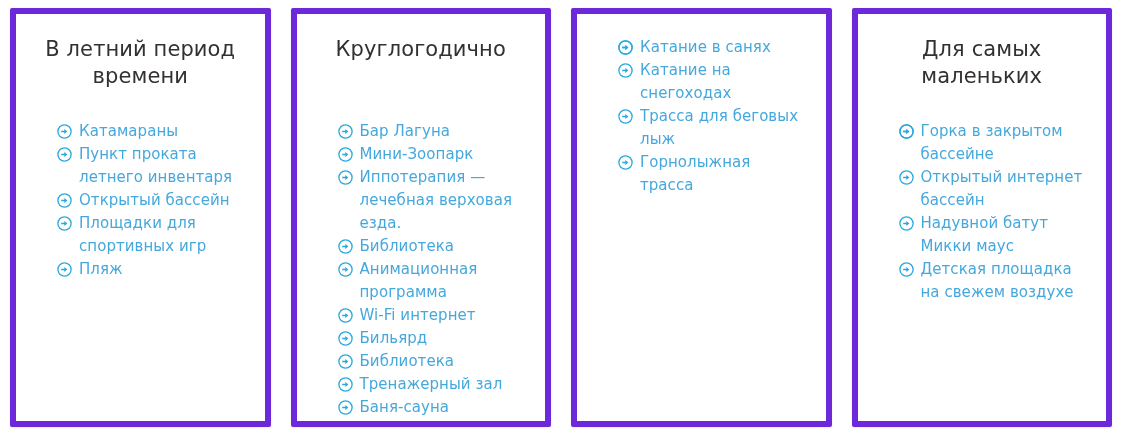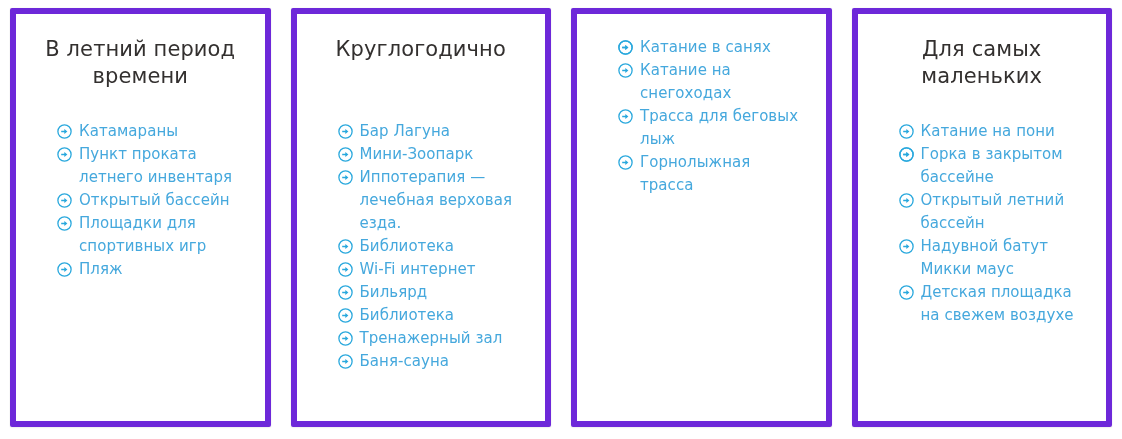--- a/index.html
+++ b/index.html
@@ -165,20 +165,27 @@
               <path d="M4.2 7.5 L8.2 7.5" stroke="#29a8dd" stroke-width="1.5" stroke-linecap="butt"></path>
               <path d="M7.3 4.9 L10.4 7.5 L7.3 10.1 Z" fill="#29a8dd"></path>
             </svg>
           </span><span class="item-label">Библиотека</span></li>
         <li class="feature-item"><span class="bullet-icon">
             <svg viewBox="0 0 15 15" xmlns="http://www.w3.org/2000/svg" aria-hidden="true">
               <circle cx="7.5" cy="7.5" r="6.6" fill="none" stroke="#29a8dd" stroke-width="1.3"></circle>
               <path d="M4.2 7.5 L8.2 7.5" stroke="#29a8dd" stroke-width="1.5" stroke-linecap="butt"></path>
               <path d="M7.3 4.9 L10.4 7.5 L7.3 10.1 Z" fill="#29a8dd"></path>
             </svg>
+          </span><span class="item-label">Анимационная программа</span></li>
+        <li class="feature-item"><span class="bullet-icon">
+            <svg viewBox="0 0 15 15" xmlns="http://www.w3.org/2000/svg" aria-hidden="true">
+              <circle cx="7.5" cy="7.5" r="6.6" fill="none" stroke="#29a8dd" stroke-width="1.3"></circle>
+              <path d="M4.2 7.5 L8.2 7.5" stroke="#29a8dd" stroke-width="1.5" stroke-linecap="butt"></path>
+              <path d="M7.3 4.9 L10.4 7.5 L7.3 10.1 Z" fill="#29a8dd"></path>
+            </svg>
           </span><span class="item-label">Wi-Fi интернет</span></li>
         <li class="feature-item"><span class="bullet-icon">
             <svg viewBox="0 0 15 15" xmlns="http://www.w3.org/2000/svg" aria-hidden="true">
               <circle cx="7.5" cy="7.5" r="6.6" fill="none" stroke="#29a8dd" stroke-width="1.3"></circle>
               <path d="M4.2 7.5 L8.2 7.5" stroke="#29a8dd" stroke-width="1.5" stroke-linecap="butt"></path>
               <path d="M7.3 4.9 L10.4 7.5 L7.3 10.1 Z" fill="#29a8dd"></path>
             </svg>
           </span><span class="item-label">Бильярд</span></li>
         <li class="feature-item"><span class="bullet-icon">
             <svg viewBox="0 0 15 15" xmlns="http://www.w3.org/2000/svg" aria-hidden="true">
@@ -244,42 +251,35 @@
     </div>
     <div class="card">
       <h2 class="card-title">Для самых маленьких</h2>
       <ul class="feature-list">
         <li class="feature-item"><span class="bullet-icon">
             <svg viewBox="0 0 15 15" xmlns="http://www.w3.org/2000/svg" aria-hidden="true">
               <circle cx="7.5" cy="7.5" r="6.6" fill="none" stroke="#29a8dd" stroke-width="1.3"></circle>
               <path d="M4.2 7.5 L8.2 7.5" stroke="#29a8dd" stroke-width="1.5" stroke-linecap="butt"></path>
               <path d="M7.3 4.9 L10.4 7.5 L7.3 10.1 Z" fill="#29a8dd"></path>
             </svg>
-          </span><span class="item-label">Катание на пони</span></li>
-        <li class="feature-item"><span class="bullet-icon">
-            <svg viewBox="0 0 15 15" xmlns="http://www.w3.org/2000/svg" aria-hidden="true">
-              <circle cx="7.5" cy="7.5" r="6.6" fill="none" stroke="#29a8dd" stroke-width="1.3"></circle>
-              <path d="M4.2 7.5 L8.2 7.5" stroke="#29a8dd" stroke-width="1.5" stroke-linecap="butt"></path>
-              <path d="M7.3 4.9 L10.4 7.5 L7.3 10.1 Z" fill="#29a8dd"></path>
-            </svg>
           </span></li>
         <li class="feature-item"><span class="bullet-icon">
             <svg viewBox="0 0 15 15" xmlns="http://www.w3.org/2000/svg" aria-hidden="true">
               <circle cx="7.5" cy="7.5" r="6.6" fill="none" stroke="#29a8dd" stroke-width="1.3"></circle>
               <path d="M4.2 7.5 L8.2 7.5" stroke="#29a8dd" stroke-width="1.5" stroke-linecap="butt"></path>
               <path d="M7.3 4.9 L10.4 7.5 L7.3 10.1 Z" fill="#29a8dd"></path>
             </svg>
           </span><span class="item-label">Горка в закрытом бассейне</span></li>
         <li class="feature-item"><span class="bullet-icon">
             <svg viewBox="0 0 15 15" xmlns="http://www.w3.org/2000/svg" aria-hidden="true">
               <circle cx="7.5" cy="7.5" r="6.6" fill="none" stroke="#29a8dd" stroke-width="1.3"></circle>
               <path d="M4.2 7.5 L8.2 7.5" stroke="#29a8dd" stroke-width="1.5" stroke-linecap="butt"></path>
               <path d="M7.3 4.9 L10.4 7.5 L7.3 10.1 Z" fill="#29a8dd"></path>
             </svg>
-          </span><span class="item-label">Открытый летний бассейн</span></li>
+          </span><span class="item-label">Открытый интернет бассейн</span></li>
         <li class="feature-item"><span class="bullet-icon">
             <svg viewBox="0 0 15 15" xmlns="http://www.w3.org/2000/svg" aria-hidden="true">
               <circle cx="7.5" cy="7.5" r="6.6" fill="none" stroke="#29a8dd" stroke-width="1.3"></circle>
               <path d="M4.2 7.5 L8.2 7.5" stroke="#29a8dd" stroke-width="1.5" stroke-linecap="butt"></path>
               <path d="M7.3 4.9 L10.4 7.5 L7.3 10.1 Z" fill="#29a8dd"></path>
             </svg>
           </span><span class="item-label">Надувной батут Микки маус</span></li>
         <li class="feature-item"><span class="bullet-icon">
             <svg viewBox="0 0 15 15" xmlns="http://www.w3.org/2000/svg" aria-hidden="true">
               <circle cx="7.5" cy="7.5" r="6.6" fill="none" stroke="#29a8dd" stroke-width="1.3"></circle>

